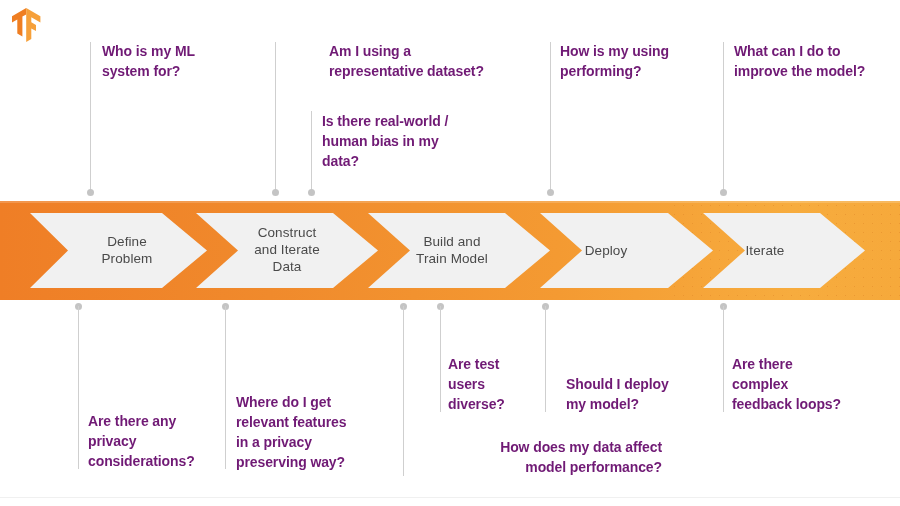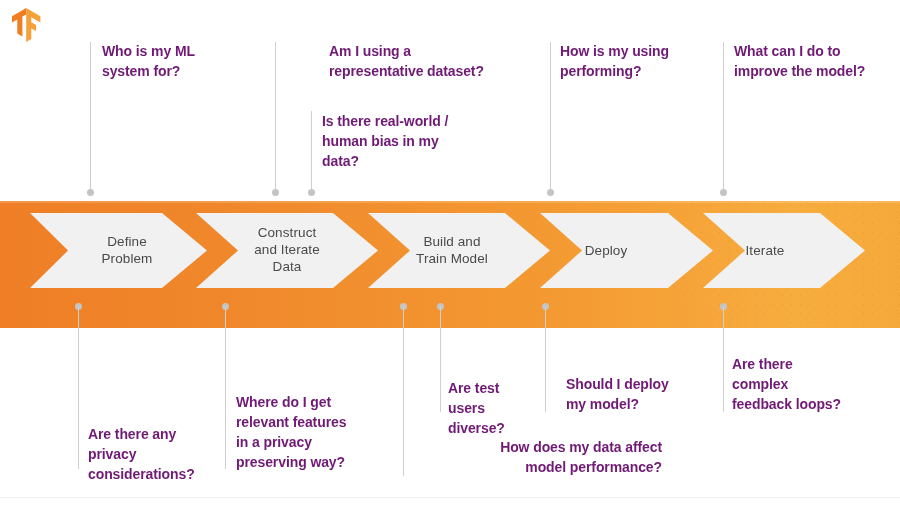--- a/index.html
+++ b/index.html
@@ -12,21 +12,21 @@
     font-family: "Liberation Sans", sans-serif;
     color: #3c4043;
   }
   #canvas { position: absolute; inset: 0; width: 900px; height: 506px; }
 
   
   .tf-logo { position: absolute; left: 12px; top: 8px; width: 30px; height: 34px; }
 
   
   .band {
-    position: absolute; left: 0; top: 201px; width: 900px; height: 127px;
+    position: absolute; left: 0; top: 201px; width: 900px; height: 99px;
   }
   .band-bg {
     position: absolute; inset: 0;
     background: linear-gradient(to right, #ef7e26 0%, #f08a2c 30%, #f49a32 62%, #f7ac3e 88%, #f6a93b 100%);
   }
   .band-dots {
     position: absolute; right: 0; top: 0; width: 230px; height: 100%;
     background-image: radial-gradient(#e2892a 0.8px, transparent 0.9px);
     background-size: 9px 9px;
     opacity: .55;
@@ -132,39 +132,39 @@
 and Iterate
 Data</div>
     <div class="chev-label" style="left:396px; top:32px; width:112px;">Build and
 Train Model</div>
     <div class="chev-label" style="left:546px; top:41px; width:120px;">Deploy</div>
     <div class="chev-label" style="left:707px; top:41px; width:116px;">Iterate</div>
   </div>
 
   <div class="dot" style="left:78px; top:303px;"></div>
   <div class="conn" style="left:78px; top:306px; height:163px;"></div>
-  <div class="callout" style="left:88px; top:411px; width:165px;margin-top:13px;">Are there any
+  <div class="callout" style="left:88px; top:411px; width:165px;">Are there any
 privacy
 considerations?</div>
 
   <div class="dot" style="left:225px; top:303px;"></div>
   <div class="conn" style="left:225px; top:306px; height:163px;"></div>
   <div class="callout" style="left:236px; top:392px; width:175px;">Where do I get
 relevant features
 in a privacy
 preserving way?</div>
 
   <div class="dot" style="left:403px; top:303px;"></div>
   <div class="conn" style="left:403px; top:306px; height:170px;"></div>
   <div class="callout" style="left:412px; top:437px; width:250px;text-align:right;">How does my data affect
 model performance?</div>
 
   <div class="dot" style="left:440px; top:303px;"></div>
   <div class="conn" style="left:440px; top:306px; height:106px;"></div>
-  <div class="callout" style="left:448px; top:354px; width:110px;margin-top:24px;">Are test
+  <div class="callout" style="left:448px; top:354px; width:110px;">Are test
 users
 diverse?</div>
 
   <div class="dot" style="left:545px; top:303px;"></div>
   <div class="conn" style="left:545px; top:306px; height:106px;"></div>
   <div class="callout" style="left:566px; top:374px; width:160px;">Should I deploy
 my model?</div>
 
   <div class="dot" style="left:723px; top:303px;"></div>
   <div class="conn" style="left:723px; top:306px; height:106px;"></div>

